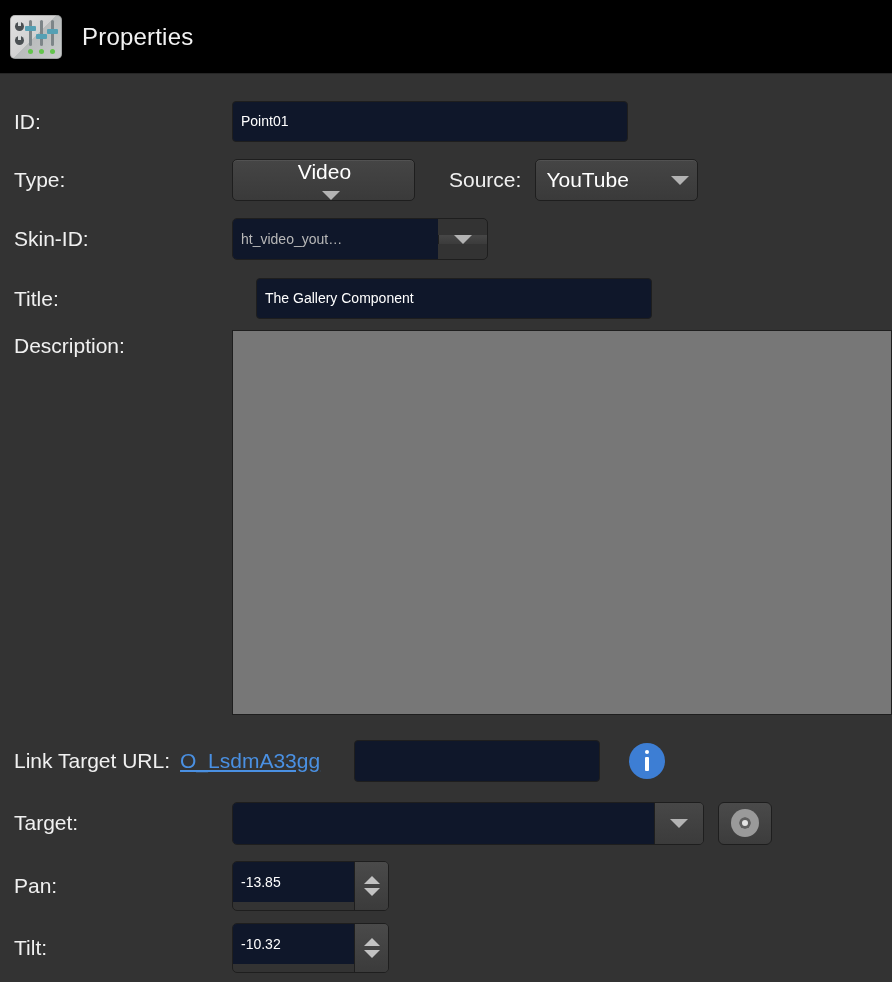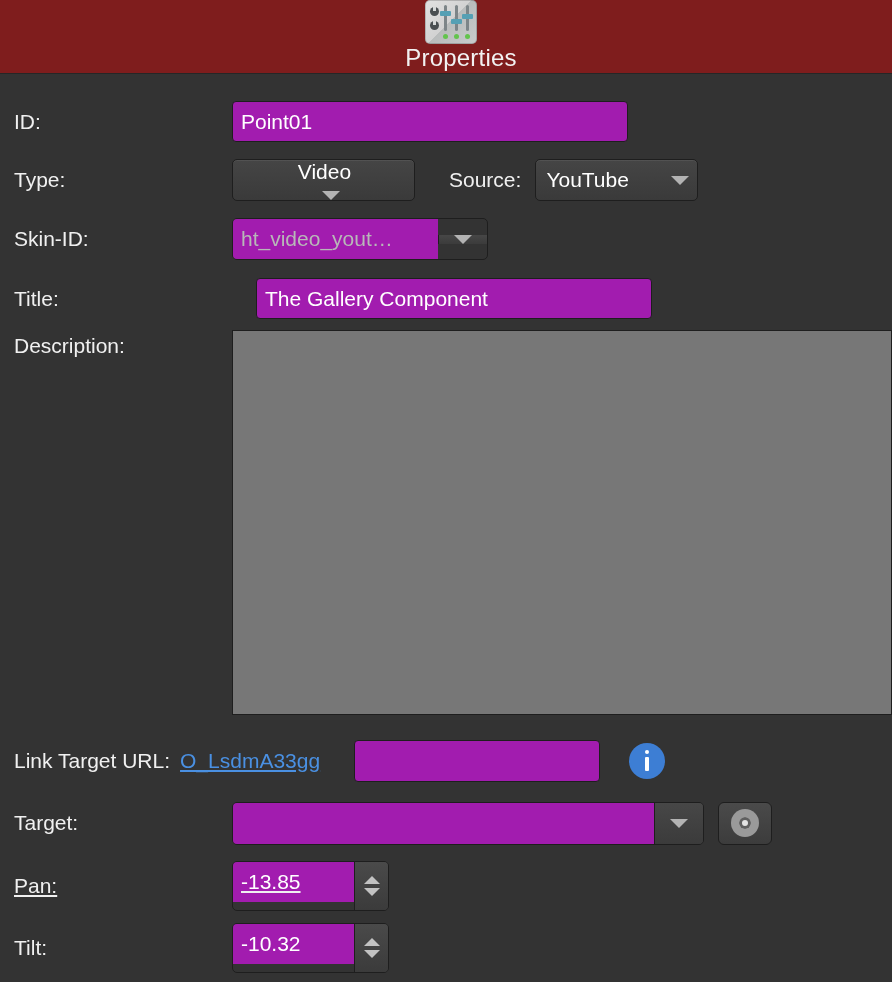--- a/index.html
+++ b/index.html
@@ -17,22 +17,21 @@
     -webkit-font-smoothing: antialiased;
   }
 
   
   .titlebar {
     height: 74px;
     display: flex;
     align-items: center;
     padding-left: 10px;
     border-bottom: 1px solid #262626;
-    background: #7f1d1d;
-    flex-direction: column;
+    background: #000000;
   }
 
   .app-icon {
     width: 52px;
     height: 44px;
     border-radius: 5px;
     background: linear-gradient(135deg, #e2e2e2 0%, #d2d2d2 48%, #b9bcbc 49%, #c9cccc 100%);
     position: relative;
     flex: 0 0 auto;
     overflow: hidden;
@@ -110,25 +109,25 @@
     white-space: nowrap;
   }
 
   .label.col {
     width: 218px;
     flex: 0 0 218px;
   }
 
   
   .field {
-    background: #a21caf;
+    background: #0f172a;
     border: 1px solid #1e1e1e;
     border-radius: 4px;
     color: #ffffff;
-    font-size: 21px;
+    font-size: 14px;
     height: 41px;
     line-height: 39px;
     padding: 0 8px;
     overflow: hidden;
     white-space: nowrap;
   }
 
   .field.disabled { color: #b8b8b8; }
 
   .combo {
@@ -292,21 +291,21 @@
   }
   .donut::after {
     content: "";
     width: 12px; height: 12px;
     border-radius: 50%;
     background: #e3e3e3;
     box-shadow: inset 0 0 0 3px #5f5f5f;
   }
 
   
-  .row-pan  { height: 46px; margin-top: 16px; text-decoration: underline; }
+  .row-pan  { height: 46px; margin-top: 16px; }
   .row-tilt { height: 46px; margin-top: 16px; }
   .spinbox {
     display: flex;
     align-items: stretch;
     border: 1px solid #1e1e1e;
     border-radius: 5px;
     overflow: hidden;
     height: 50px;
     width: 157px;
   }

